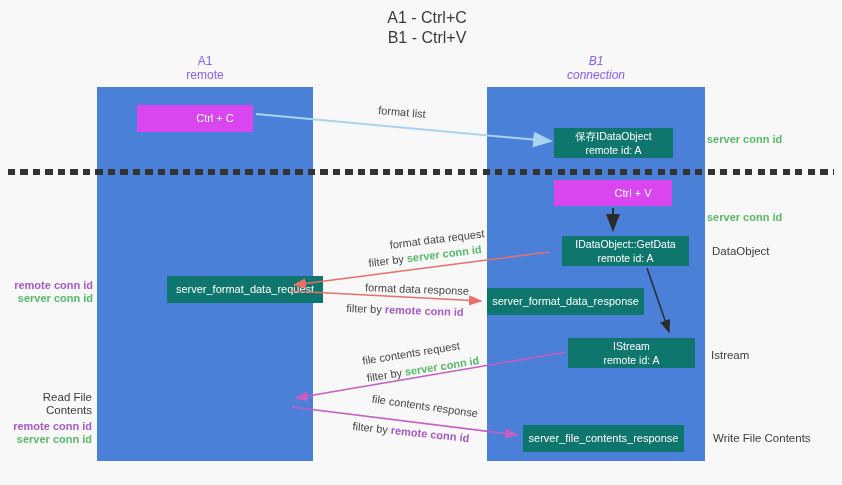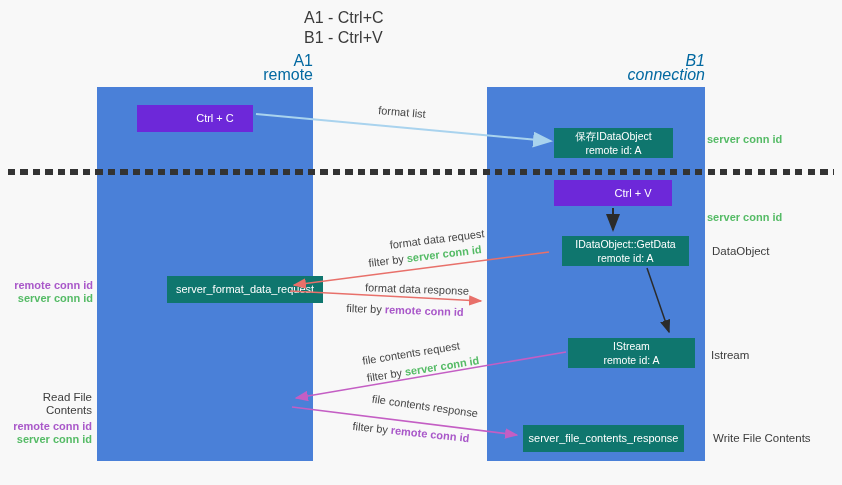--- a/index.html
+++ b/index.html
@@ -1,36 +1,36 @@
 <!DOCTYPE html>
 <html><head>
 <meta charset="utf-8">
 <style>
   * { margin:0; padding:0; box-sizing:border-box; }
   html,body { width:842px; height:485px; }
   body { font-family:"Liberation Sans", sans-serif; background:#f8f8f8; overflow:hidden; }
   .canvas { position:relative; width:842px; height:485px; background:#f8f8f8; }
 
-  .title { position:absolute; left:304px; top:8px; width:200px; text-align:left;
+  .title { position:absolute; left:327px; top:8px; width:200px; text-align:center;
            font-size:16px; line-height:20px; color:#3a3a3a; }
 
-  .col-hdr { position:absolute; text-align:right; font-size:16px; line-height:14px; color:#0369a1; z-index:2; }
+  .col-hdr { position:absolute; text-align:center; font-size:12px; line-height:14px; color:#8b5cf6; z-index:2; }
   .col-hdr.a1 { left:97px; width:216px; top:54px; }
   .col-hdr.b1 { left:487px; width:218px; top:54px;font-style:italic; }
 
   .panel { position:absolute; top:87px; height:374px; background:#4a80d8; z-index:1; }
   .panel.a1 { left:97px; width:216px; }
   .panel.b1 { left:487px; width:218px; }
 
   .dotted-line { position:absolute; left:8px; top:169px; width:826px; height:6px; z-index:4;
     background:repeating-linear-gradient(to right, #333 0 7px, transparent 7px 12.5px); }
 
   .node { position:absolute; color:#fff; text-align:center; z-index:5; }
   .node .l { display:block; }
-  .node-green { background:#6d28d9;padding-left:40px; }
+  .node-green { background:#d946ef;padding-left:40px; }
   .node-orange { background:#0f766e; }
 
   .n-ctrlc { left:137px; top:105px; width:116px; height:27px; font-size:11px; line-height:27px; }
   .n-save  { left:554px; top:128px; width:119px; height:30px; font-size:10.5px; line-height:14px; padding-top:1px; }
   .n-ctrlv { left:554px; top:180px; width:118px; height:26px; font-size:11px; line-height:26px; }
   .n-getdata { left:562px; top:236px; width:127px; height:30px; font-size:10.5px; line-height:14px; padding-top:1px; }
   .n-freq  { left:131px; top:276px; width:156px; height:27px; font-size:11px; line-height:27px;margin-left:36px; }
   .n-fresp { left:487px; top:288px; width:157px; height:27px; font-size:11px; line-height:27px; }
   .n-istream { left:568px; top:338px; width:127px; height:30px; font-size:10.5px; line-height:14px; padding-top:1px; }
   .n-fcreq { left:128px; top:392px; width:161px; height:27px; font-size:11px; line-height:27px; }
@@ -97,20 +97,21 @@
   </div>
 
   <div class="node node-green n-ctrlv">Ctrl + V</div>
 
   <div class="node node-orange n-getdata">
     <span class="l">IDataObject::GetData</span>
     <span class="l">remote id: A</span>
   </div>
 
   <div class="node node-orange n-freq">server_format_data_request</div>
+  <div class="node node-orange n-fresp">server_format_data_response</div>
 
   <div class="node node-orange n-istream">
     <span class="l">IStream</span>
     <span class="l">remote id: A</span>
   </div>
 
   <div class="node node-orange n-fcresp">server_file_contents_response</div>
 
   <div class="side green-txt s-sc-top">server conn id</div>
   <div class="side green-txt s-sc-mid">server conn id</div>

